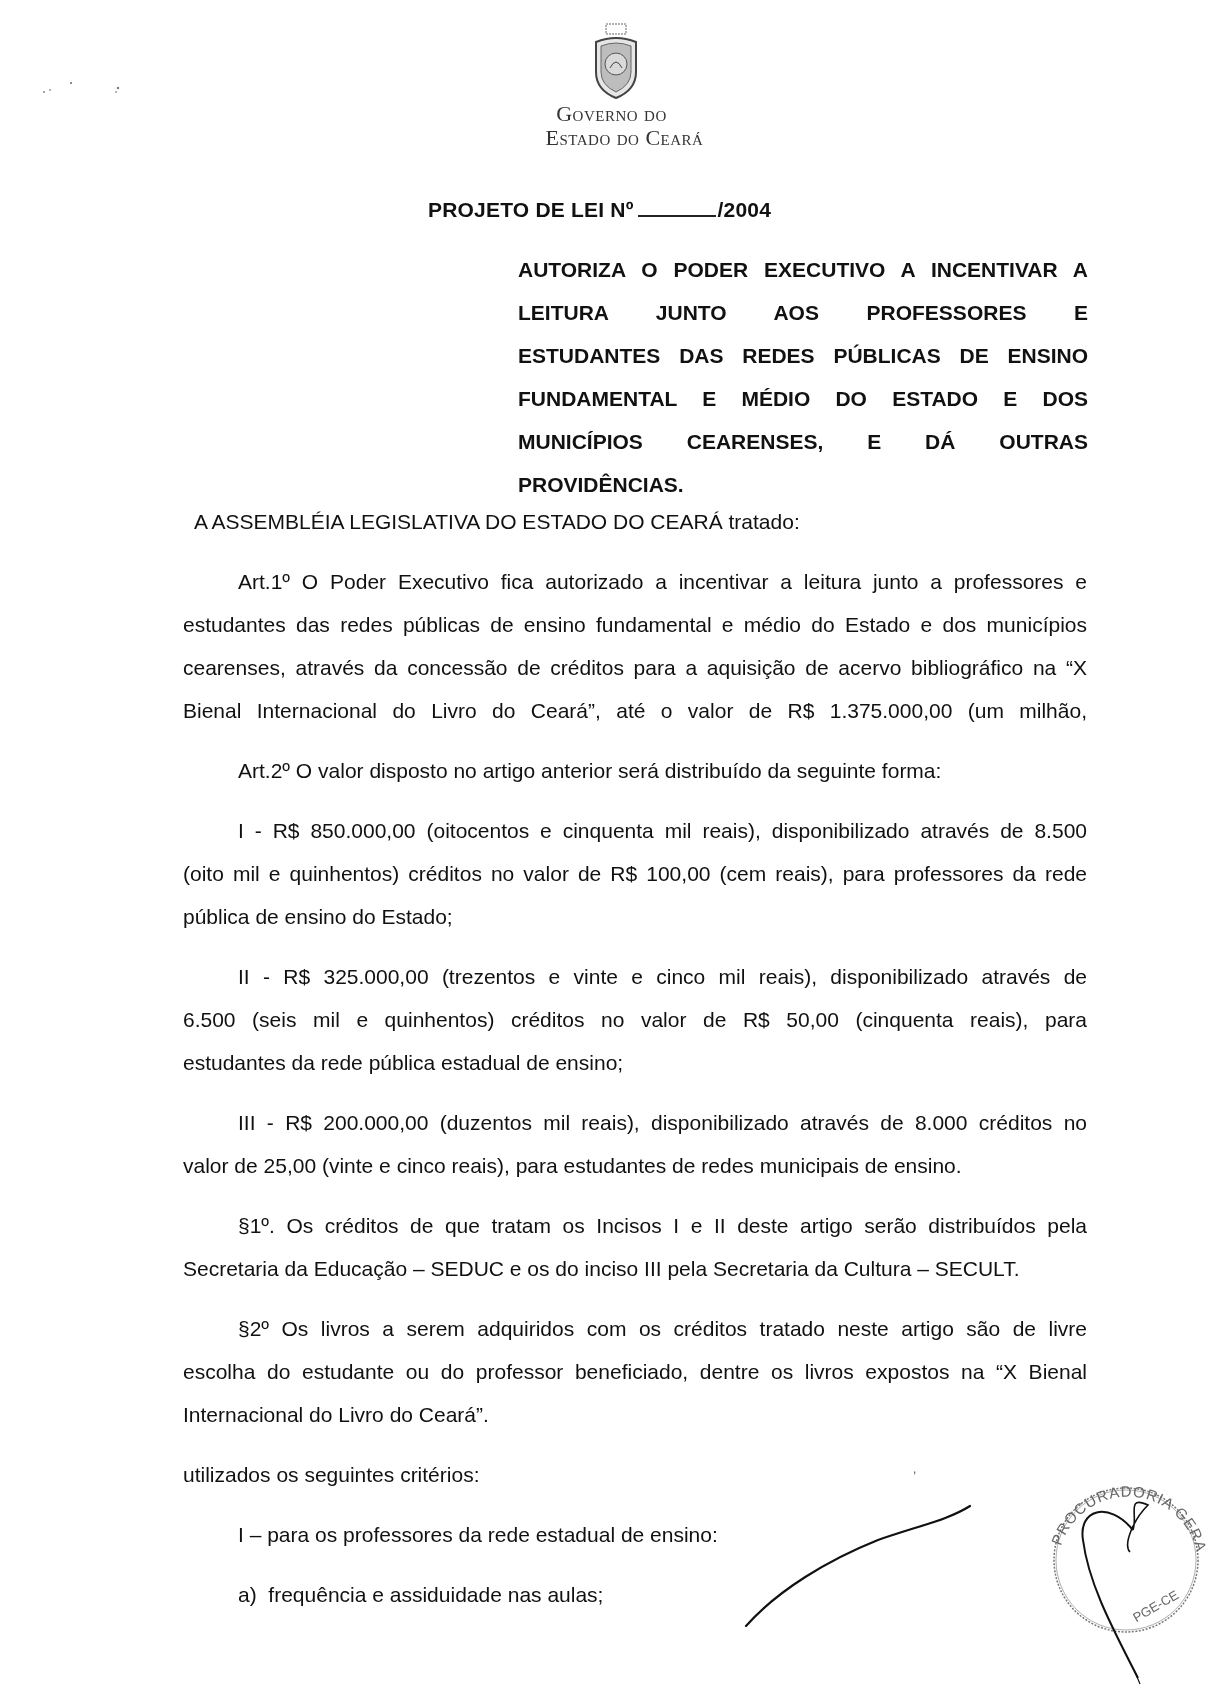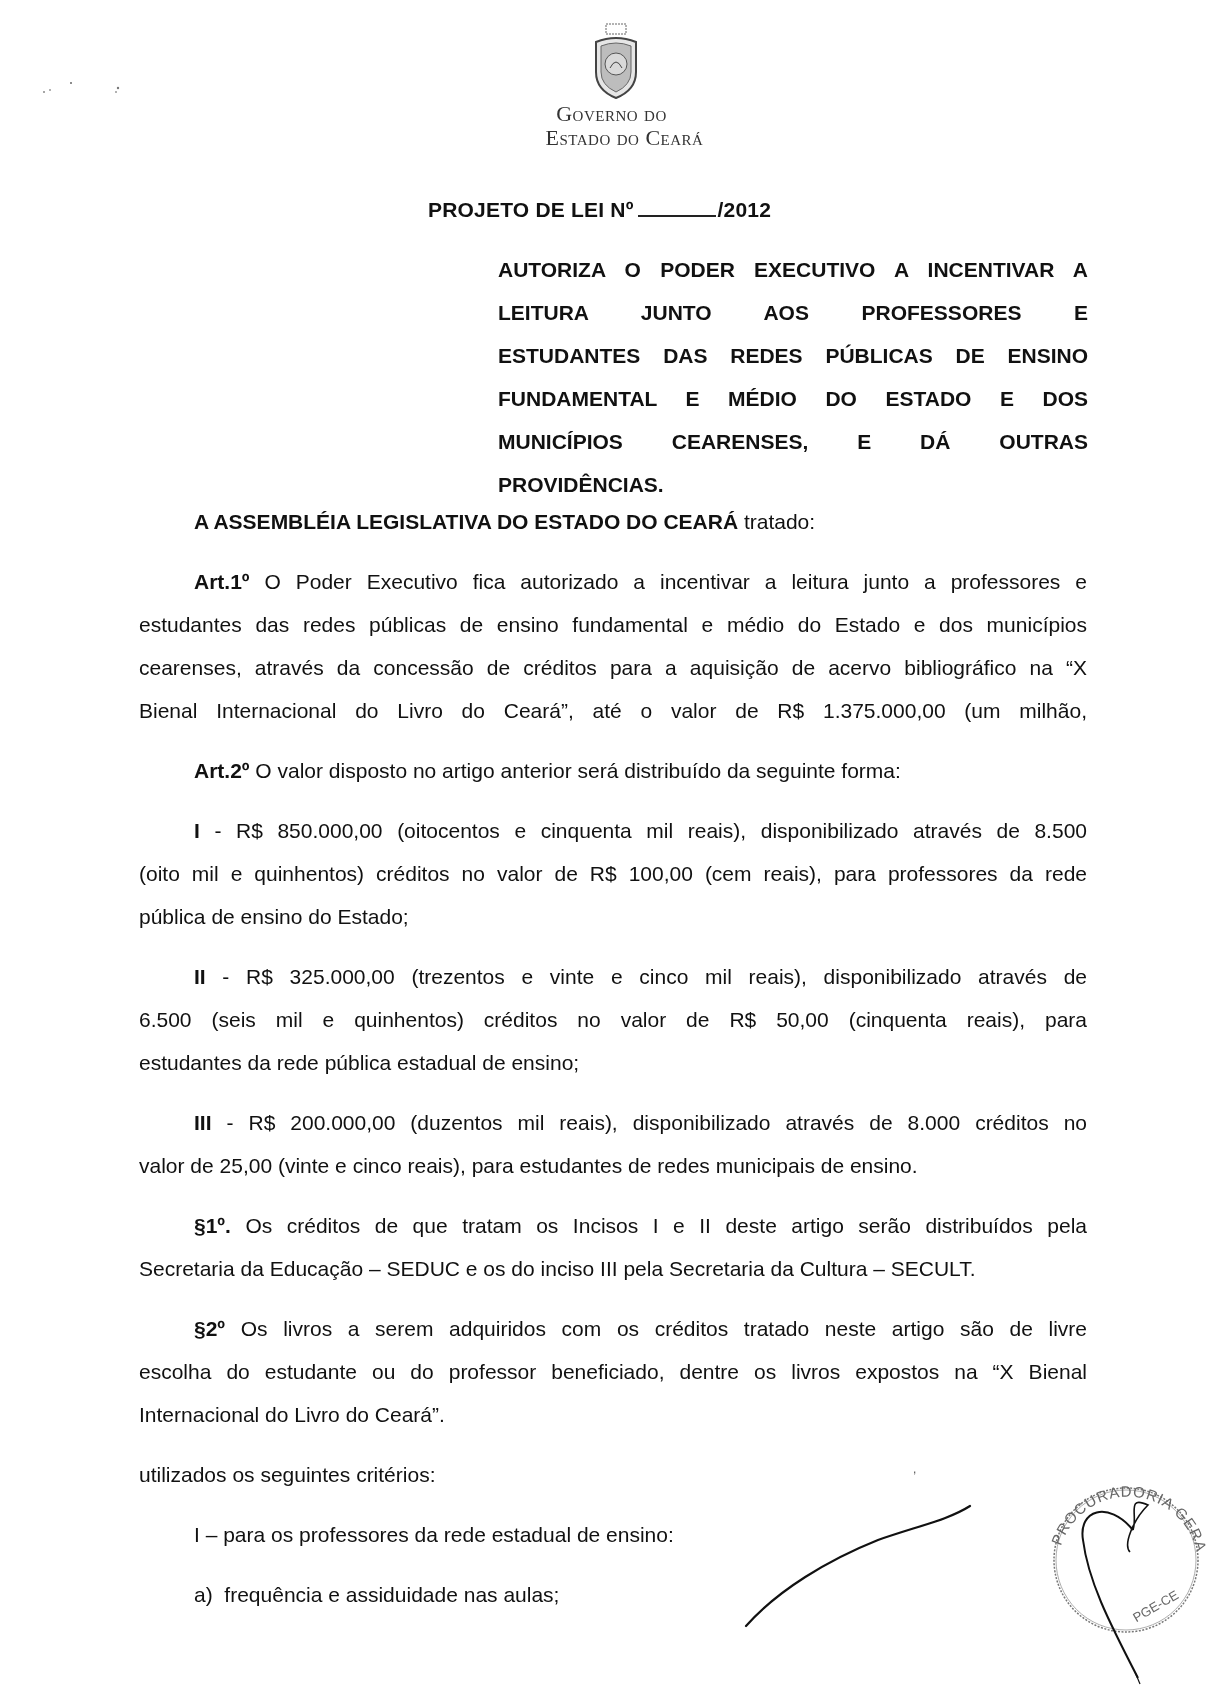--- a/index.html
+++ b/index.html
@@ -76,45 +76,47 @@
     font-size: 21px;
     font-weight: bold;
     line-height: 43px;
   }
   .ementa .ln {
     display: block;
     text-align: justify;
     text-align-last: justify;
     height: 43px;
     white-space: nowrap;
+    margin-left: 20px;
   }
   .ementa .ln.last { text-align-last: left; }
 
   
   .body {
     position: absolute;
     left: 131px; top: 505px;
     width: 948px;
     font-size: 21px;
     line-height: 43px;
   }
   .p {
     display: block;
   }
   .ln2 {
     display: block;
     height: 43px;
     white-space: nowrap;
     text-align: justify;
     text-align-last: justify;
+    margin-left: 44px;
   }
   .ln2.end { text-align-last: left; }
   .ind { padding-left: 55px; }
   .gap { height: 17px; }
-  b { font-weight: bold; }
+  b { font-weight: normal; }
 
   .decree-line {
     position: absolute;
     left: 186px; top: 510px;
     font-size: 21px;
   }
 
   
   .signature {
     position: absolute;
@@ -152,21 +154,21 @@
       <path d="M10 20 Q30 12 50 20 L50 50 Q50 68 30 76 Q10 68 10 50 Z" fill="#e6e6e6" stroke="#444" stroke-width="2"></path>
       <path d="M15 24 Q30 18 45 24 L45 50 Q45 63 30 70 Q15 63 15 50 Z" fill="#bdbdbd" stroke="#666" stroke-width="1"></path>
       <circle cx="30" cy="42" r="11" fill="#d9d9d9" stroke="#555" stroke-width="1"></circle>
       <path d="M24 46 Q30 34 36 46" fill="none" stroke="#444" stroke-width="1"></path>
     </svg>
     <div class="gov-line l1">Governo do</div>
     <div class="gov-line l2">Estado do Ceará</div>
   </div>
 
   <div class="title">
-    <span>PROJETO DE LEI Nº</span><span class="blank"></span><span>/2012</span>
+    <span>PROJETO DE LEI Nº</span><span class="blank"></span><span>/2004</span>
   </div>
 
   <div class="ementa">
     <span class="ln">AUTORIZA O PODER EXECUTIVO A INCENTIVAR A</span>
     <span class="ln">LEITURA JUNTO AOS PROFESSORES E</span>
     <span class="ln">ESTUDANTES DAS REDES PÚBLICAS DE ENSINO</span>
     <span class="ln">FUNDAMENTAL E MÉDIO DO ESTADO E DOS</span>
     <span class="ln">MUNICÍPIOS CEARENSES, E DÁ OUTRAS</span>
     <span class="ln last">PROVIDÊNCIAS.</span>
   </div>

